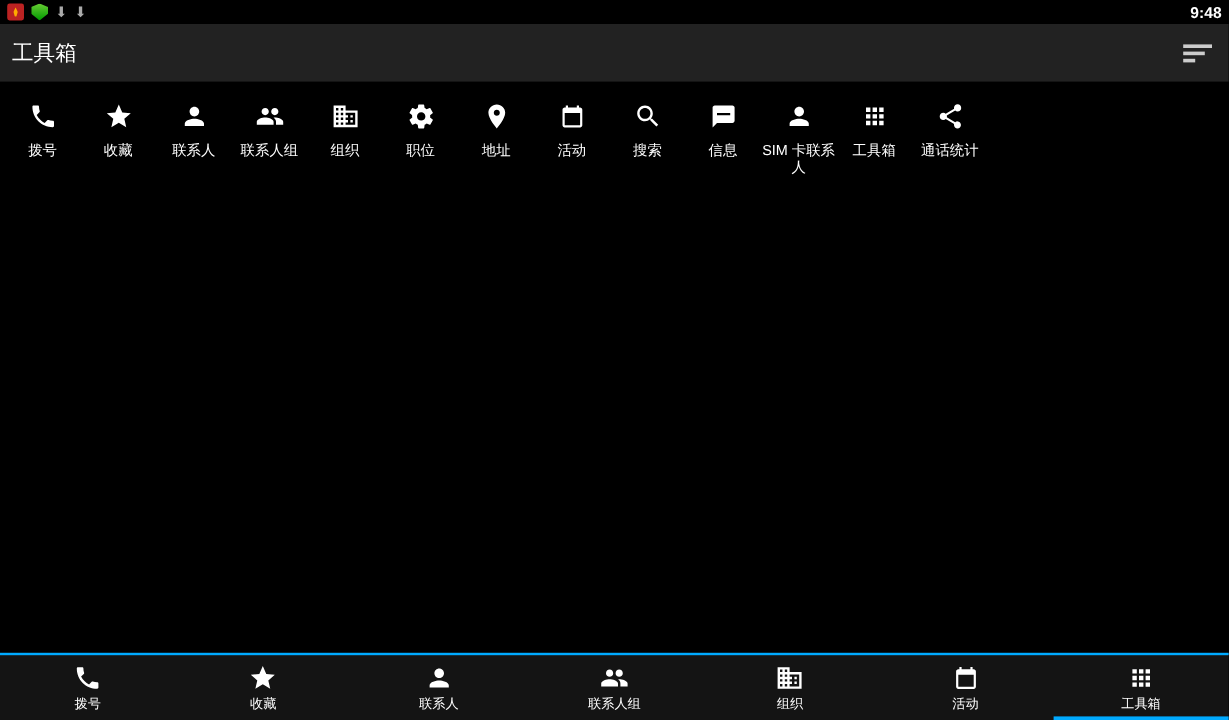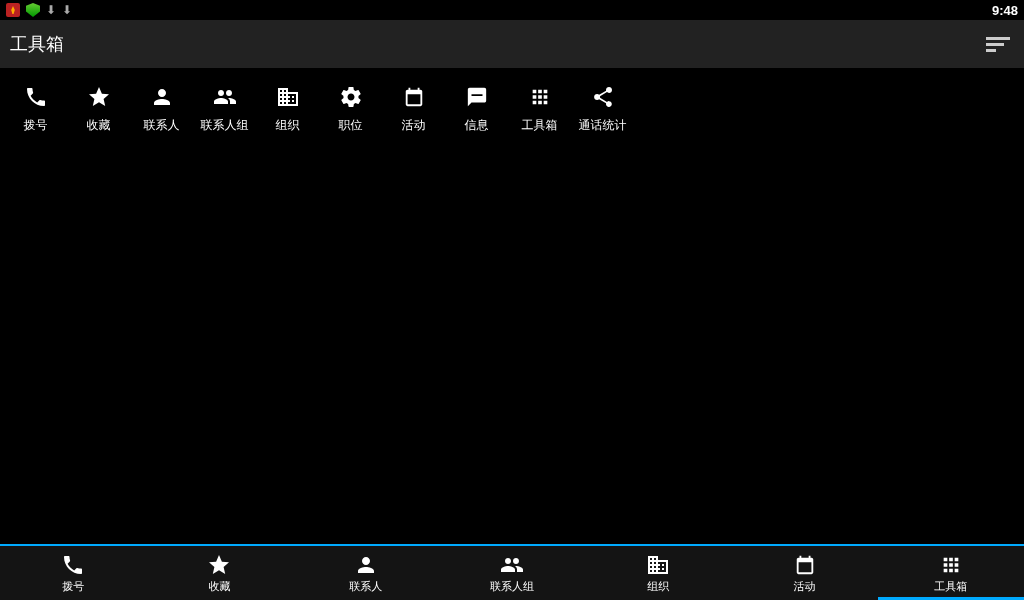--- a/index.html
+++ b/index.html
@@ -162,33 +162,57 @@
     <div class="tile">
       <div class="ic">
         <svg width="24" height="24" viewBox="0 0 24 24">
           <path d="M19.4 13c.04-.33.1-.66.1-1s-.06-.67-.1-1l2.1-1.65c.2-.15.25-.42.13-.64l-2-3.46c-.12-.22-.39-.3-.61-.22l-2.49 1c-.52-.4-1.08-.73-1.69-.98l-.38-2.65C14.46 2.18 14.25 2 14 2h-4c-.25 0-.46.18-.49.42l-.38 2.65c-.61.25-1.17.59-1.69.98l-2.49-1c-.23-.09-.49 0-.61.22l-2 3.46c-.13.22-.07.49.12.64L4.57 11c-.4.33-.1.66-.1 1s.06.67.1 1l-2.11 1.65c-.19.15-.24.42-.12.64l2 3.46c.12.22.39.3.61.22l2.49-1c.52.4 1.08.73 1.69.98l.38 2.65c.3.24.24.42.49.42h4c.25 0 .46-.18.49-.42l.38-2.65c.61-.25 1.17-.59 1.69-.98l2.49 1c.23.09.49 0 .61-.22l2-3.46c.12-.22.07-.49-.12-.64L19.4 13zM12 15.5c-1.93 0-3.5-1.57-3.5-3.5s1.57-3.5 3.5-3.5 3.5 1.57 3.5 3.5-1.57 3.5-3.5 3.5z"></path>
         </svg>
       </div>
       <div class="lbl">职位</div>
     </div>
     <div class="tile">
       <div class="ic">
+        <svg width="24" height="24" viewBox="0 0 24 24">
+          <path d="M12 2C8.1 2 5 5.1 5 9c0 5.3 7 13 7 13s7-7.8 7-13c0-3.9-3.1-7-7-7zm0 9.5c-1.4 0-2.5-1.1-2.5-2.5S10.6 6.5 12 6.5s2.5 1.1 2.5 2.5S13.4 11.5 12 11.5z"></path>
+        </svg>
+      </div>
+      <div class="lbl">地址</div>
+    </div>
+    <div class="tile">
+      <div class="ic">
         <svg width="22" height="22" viewBox="0 0 24 24">
           <path d="M19 4h-1V2h-2v2H8V2H6v2H5c-1.1 0-2 .9-2 2v14c0 1.1.9 2 2 2h14c1.1 0 2-.9 2-2V6c0-1.1-.9-2-2-2zm0 16H5V9h14v11z"></path>
         </svg>
       </div>
       <div class="lbl">活动</div>
     </div>
     <div class="tile">
       <div class="ic">
+        <svg width="24" height="24" viewBox="0 0 24 24">
+          <path d="M15.5 14h-.8l-.3-.3c1-1.1 1.6-2.6 1.6-4.2C16 5.9 13.1 3 9.5 3S3 5.9 3 9.5 5.9 16 9.5 16c1.6 0 3.1-.6 4.2-1.6l.3.3v.8l5 5 1.5-1.5-5-5zm-6 0C7 14 5 12 5 9.5S7 5 9.5 5 14 7 14 9.5 12 14 9.5 14z"></path>
+        </svg>
+      </div>
+      <div class="lbl">搜索</div>
+    </div>
+    <div class="tile">
+      <div class="ic">
         <svg width="22" height="22" viewBox="0 0 24 24">
           <path d="M20 2H4c-1.1 0-2 .9-2 2v18l4-4h14c1.1 0 2-.9 2-2V4c0-1.1-.9-2-2-2zM6 9h12v2H6V9z"></path>
         </svg>
       </div>
       <div class="lbl">信息</div>
+    </div>
+    <div class="tile">
+      <div class="ic">
+        <svg width="24" height="24" viewBox="0 0 24 24">
+          <path d="M12 12c2.2 0 4-1.8 4-4s-1.8-4-4-4-4 1.8-4 4 1.8 4 4 4zm0 2c-2.7 0-8 1.3-8 4v2h16v-2c0-2.7-5.3-4-8-4z"></path>
+        </svg>
+      </div>
+      <div class="lbl">SIM 卡联系人</div>
     </div>
     <div class="tile">
       <div class="ic">
         <svg width="22" height="22" viewBox="0 0 24 24">
           <path d="M4 4h4v4H4zM10 4h4v4h-4zM16 4h4v4h-4zM4 10h4v4H4zM10 10h4v4h-4zM16 10h4v4h-4zM4 16h4v4H4zM10 16h4v4h-4zM16 16h4v4h-4z"></path>
         </svg>
       </div>
       <div class="lbl">工具箱</div>
     </div>
     <div class="tile">

